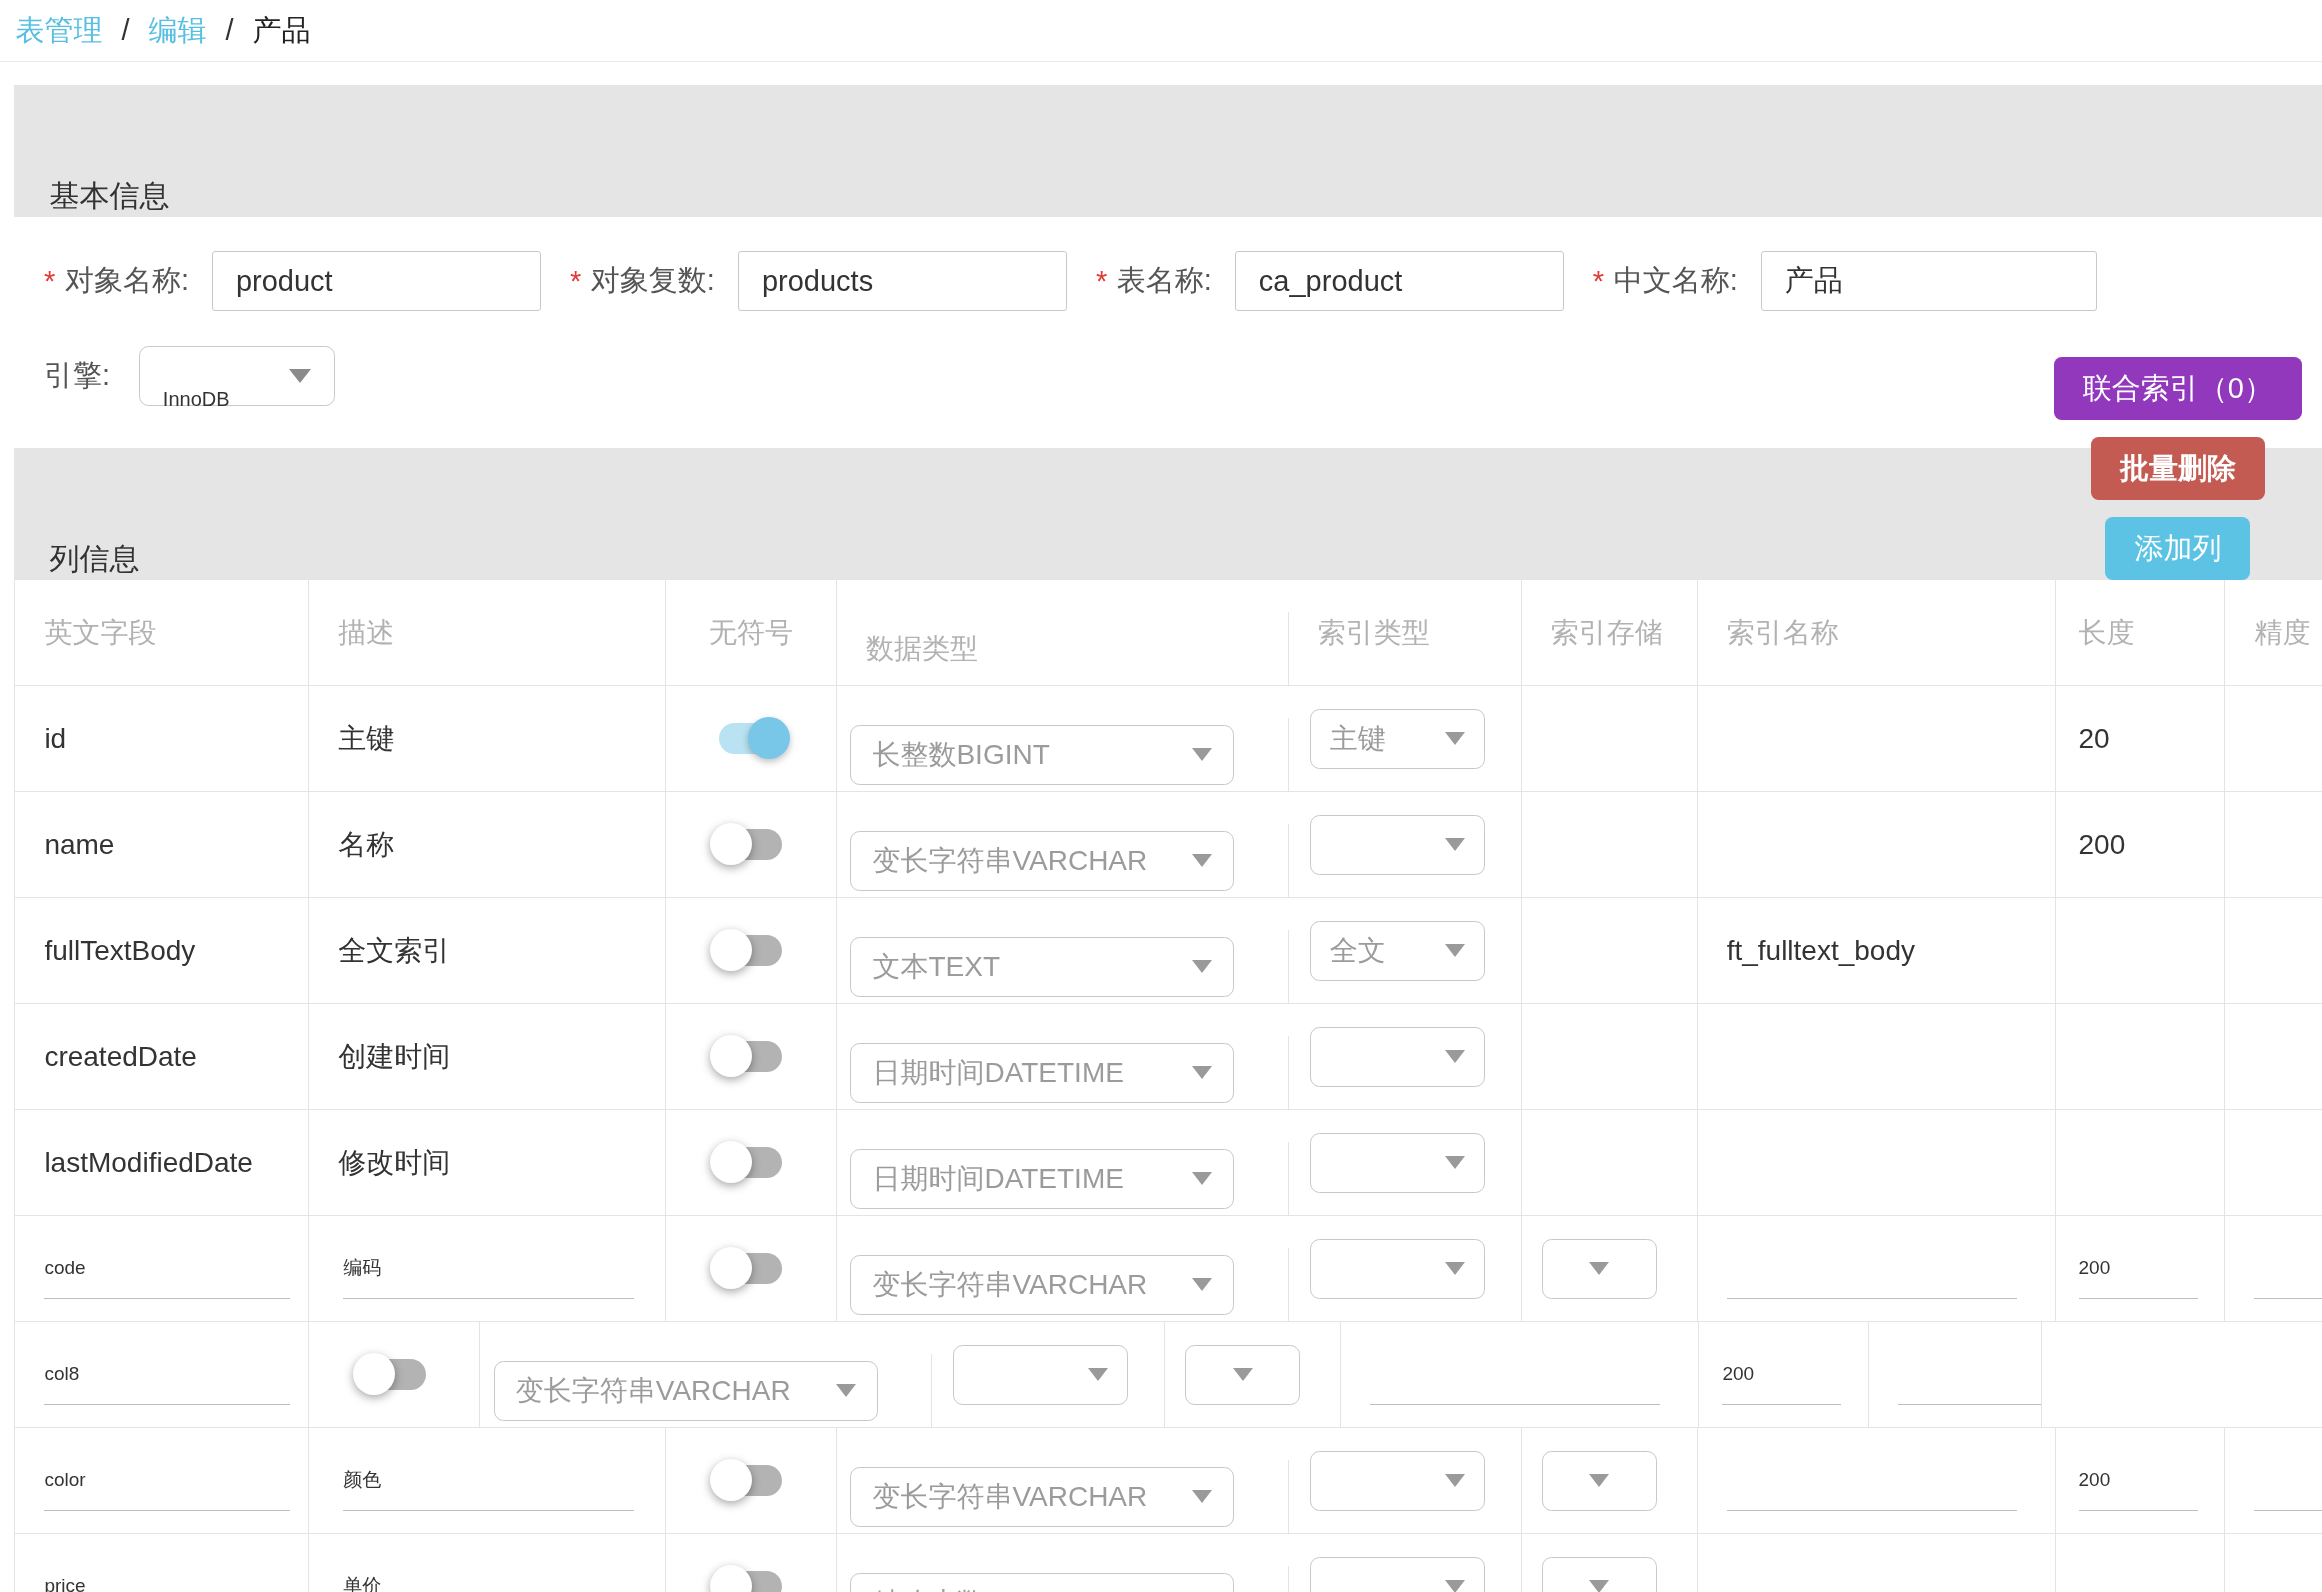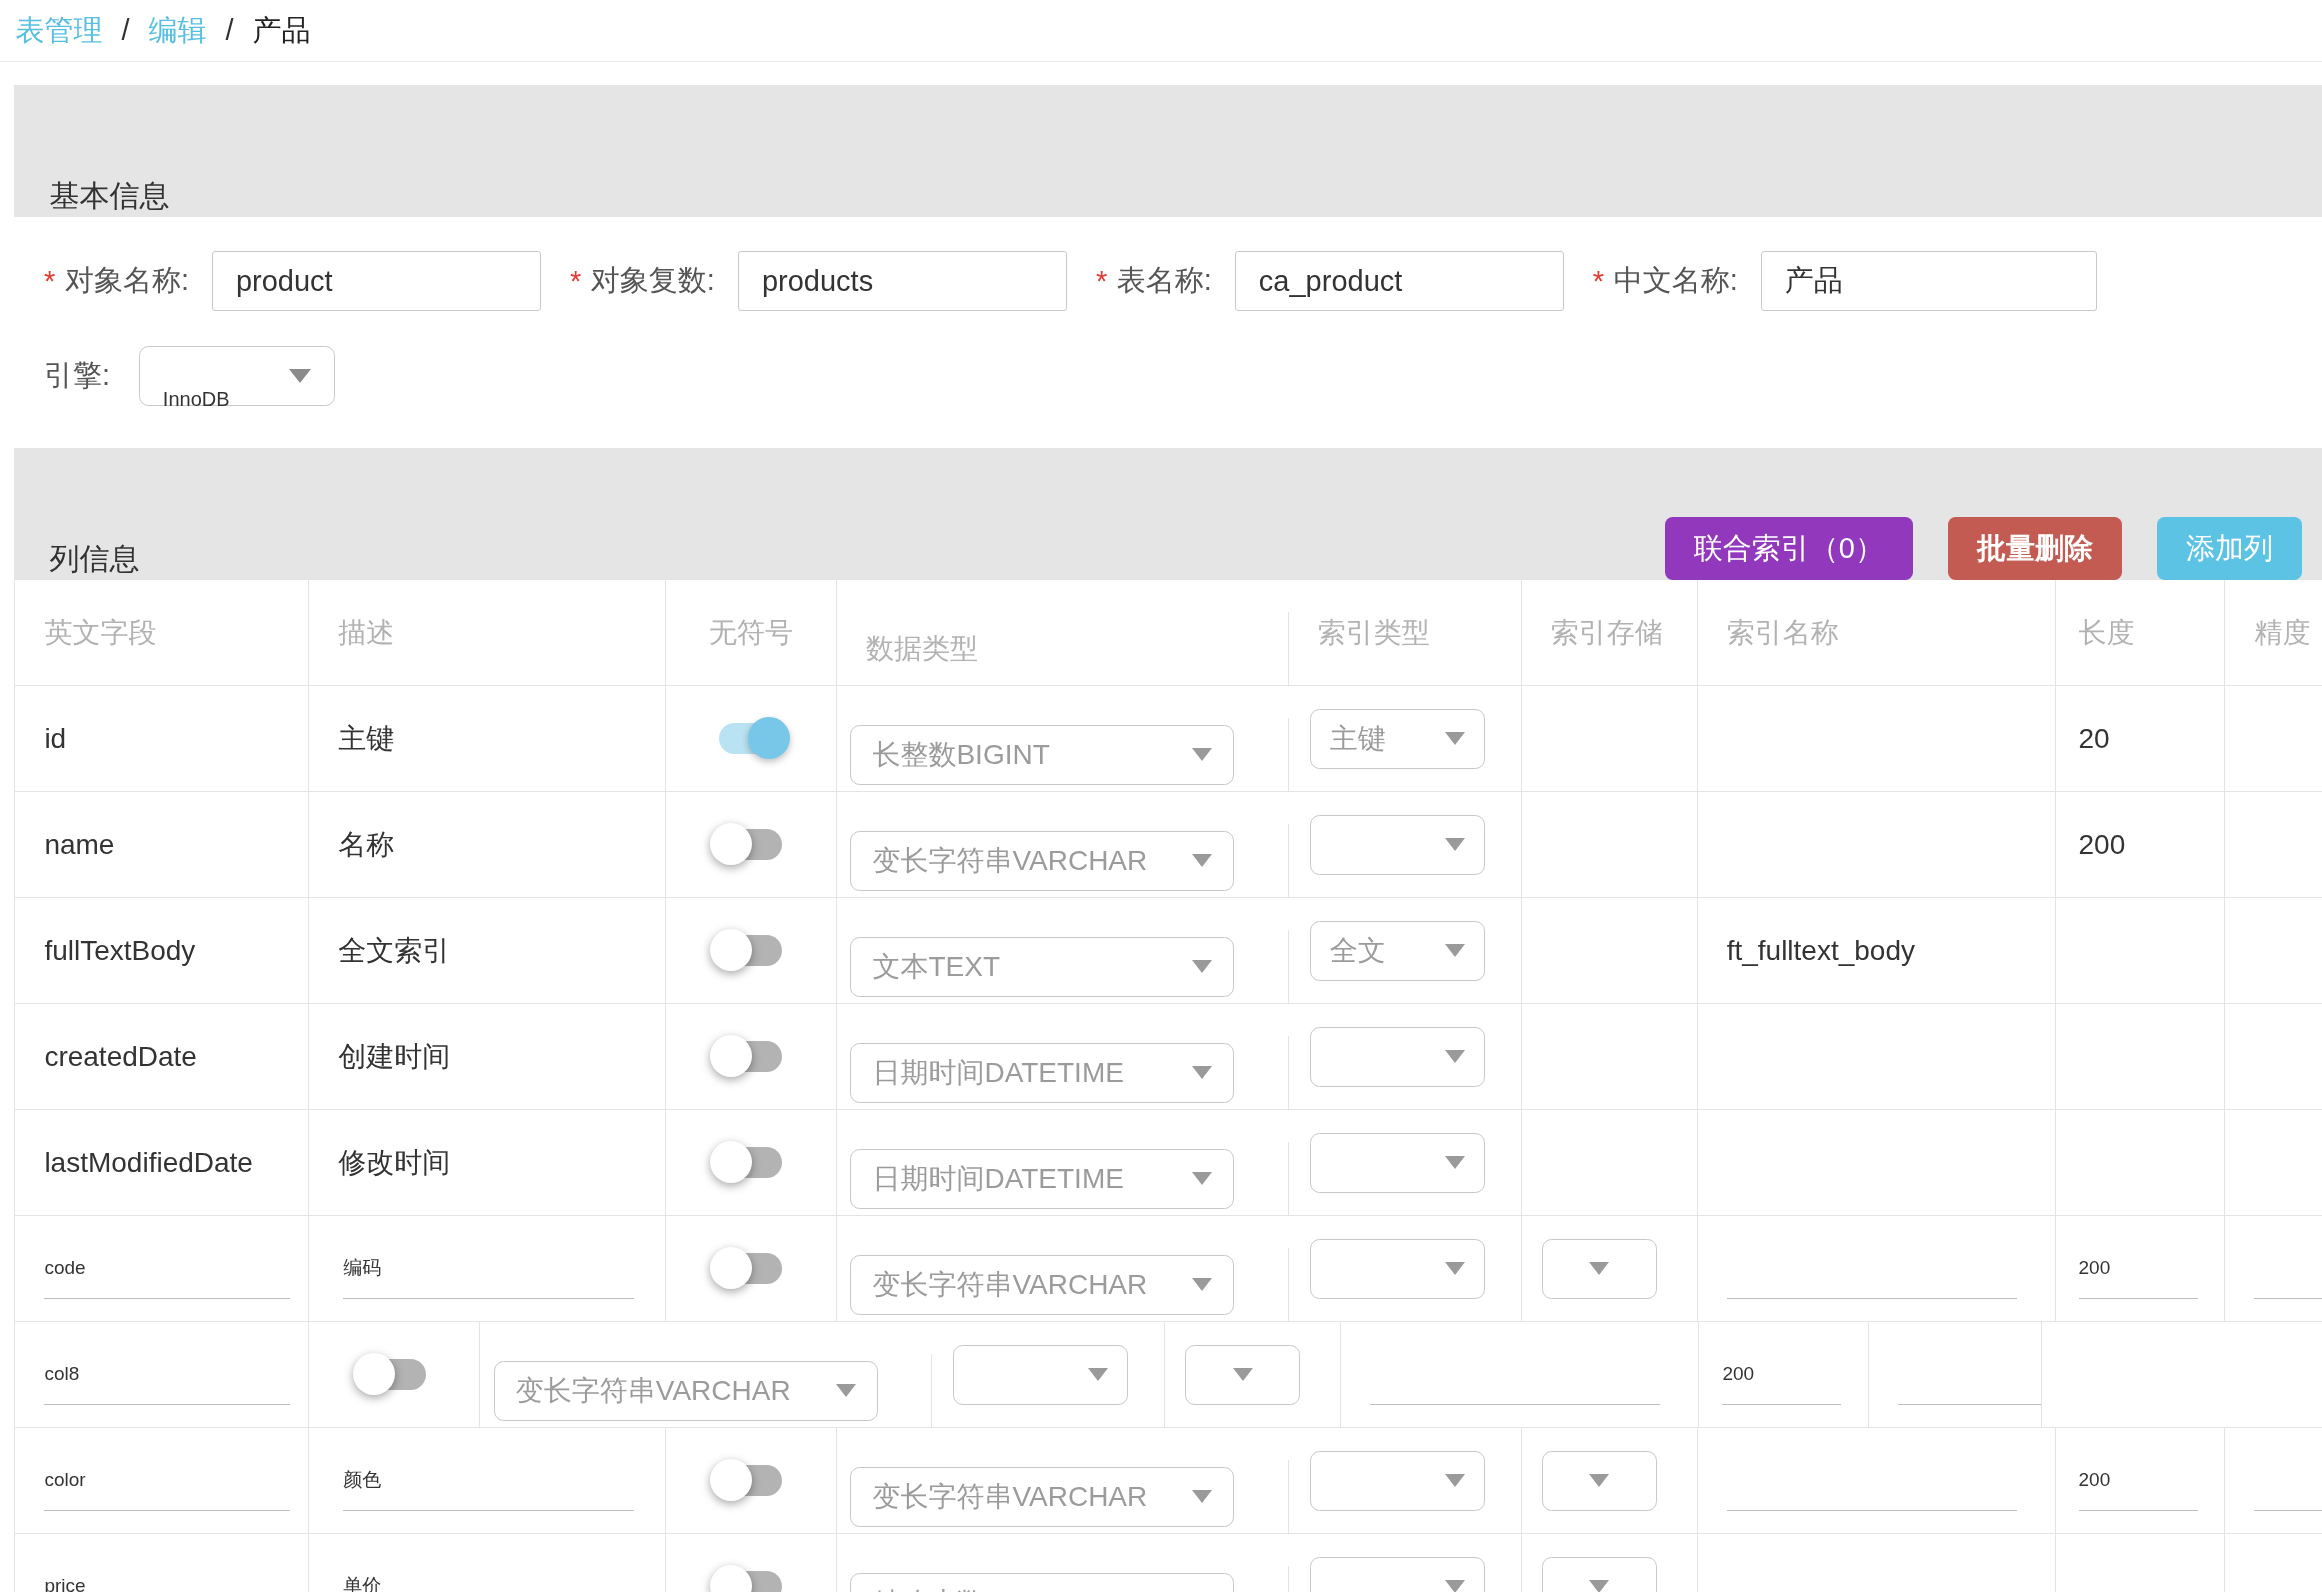--- a/index.html
+++ b/index.html
@@ -33,21 +33,21 @@
   .sel { height:60px; border:1.9px solid #c9c9c9; border-radius:9.6px; background:#fff;
     display:flex; align-items:center; padding:0 23px; cursor:pointer; }
   .sel-engine { width:196px; margin-left:5.8px; }
   .sel-engine .sel-txt { color:#333; font-size:20px;margin-top:47px; }
   .caret { width:0; height:0; border-left:11.5px solid transparent;
     border-right:11.5px solid transparent; border-top:14.4px solid #8b8b8b;
     margin-left:auto; }
 
   
   .band-cols { margin-top:42px; justify-content:space-between; }
-  .band-btns { display:flex; align-items:center; gap:35px; margin-right:21px; }
+  .band-btns { display:flex; align-items:center; gap:17px; margin-right:21px;flex-direction:column; }
   .btn { height:63px; border:none; border-radius:7.7px; color:#fff; font-size:29px;
     padding:0 29px; cursor:pointer; display:flex; align-items:center;
     font-family:"Liberation Sans","DejaVu Sans",sans-serif; }
   .btn-purple { background:#9238bd; }
   .btn-red { background:#c45b53;font-weight:bold; }
   .btn-cyan { background:#5cc3e5; }
 
   
   .tbl { margin-left:14.4px; width:2384px; border-left:1.9px solid #e4e4e4; }
   .trow { display:flex; height:106px; border-bottom:1.9px solid #e4e4e4; background:#fff; }

